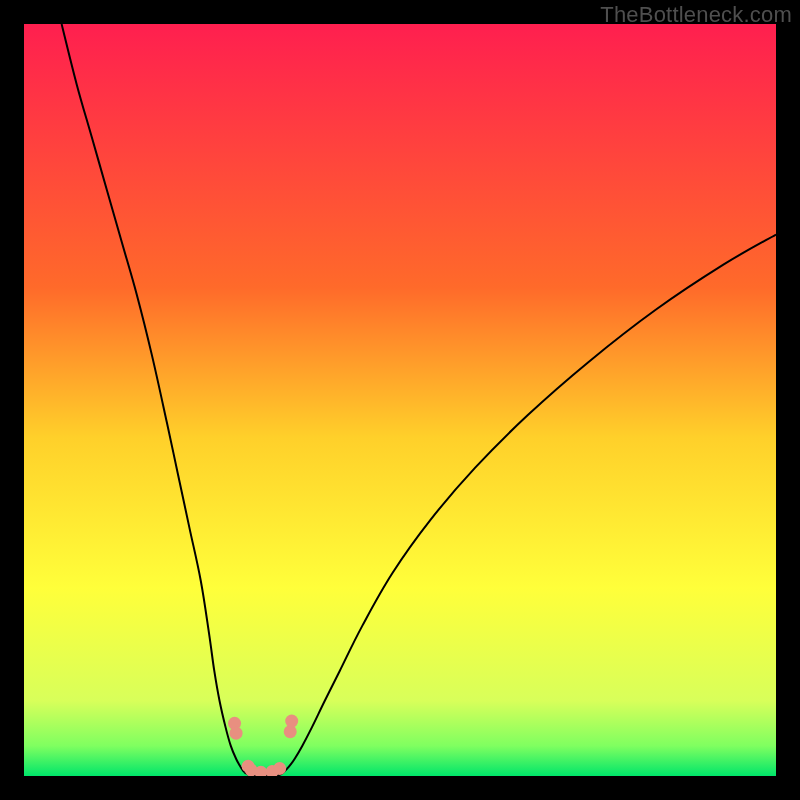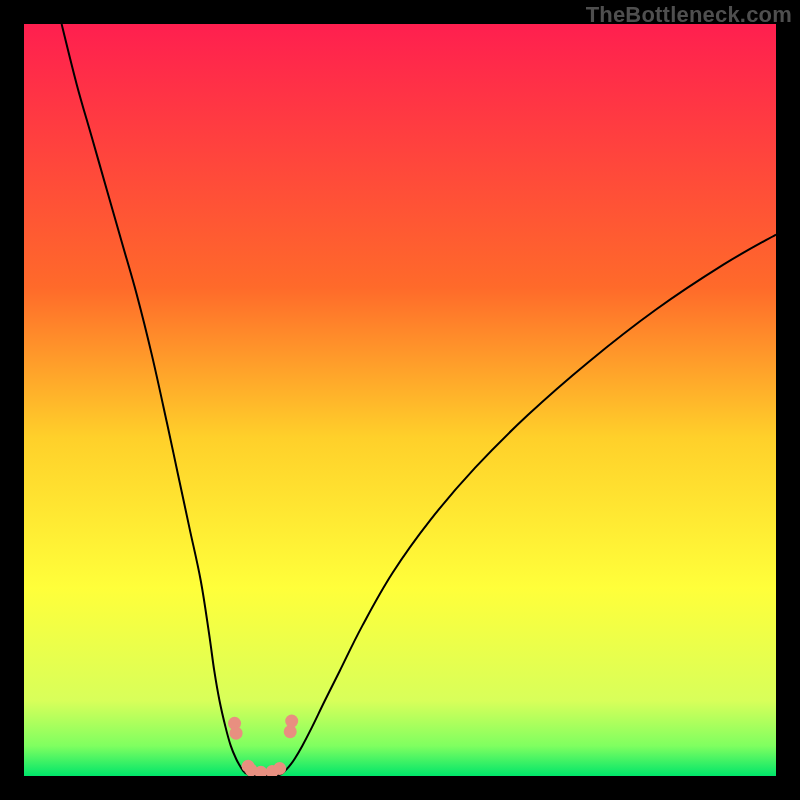--- a/index.html
+++ b/index.html
@@ -27,21 +27,21 @@
     height: 752px;
     overflow: hidden;
   }
   .watermark {
     position: absolute;
     top: 2px;
     right: 8px;
     color: #4f4f4f;
     font-size: 22px;
     letter-spacing: 0.2px;
-    font-weight: 700;
+    font-weight: 400;
     z-index: 50;
     text-align: right;
   }
   svg {
     display: block;
   }
 </style>
 </head>
 <body>
 

